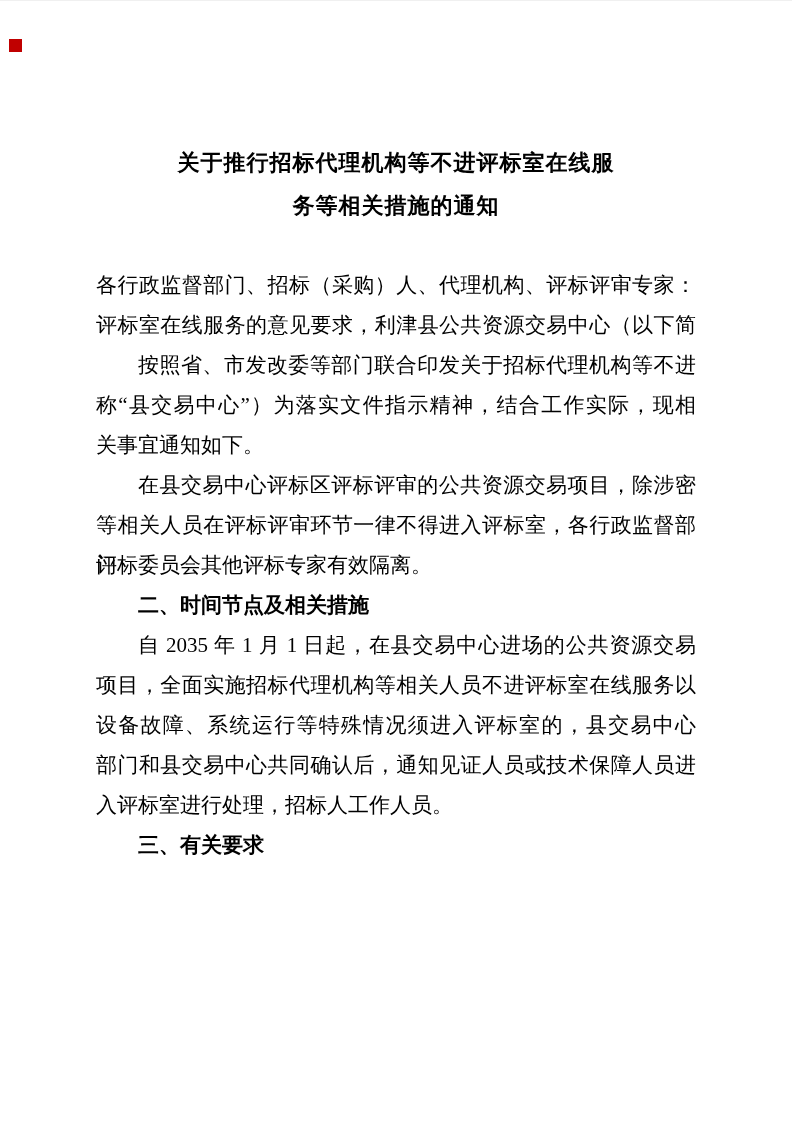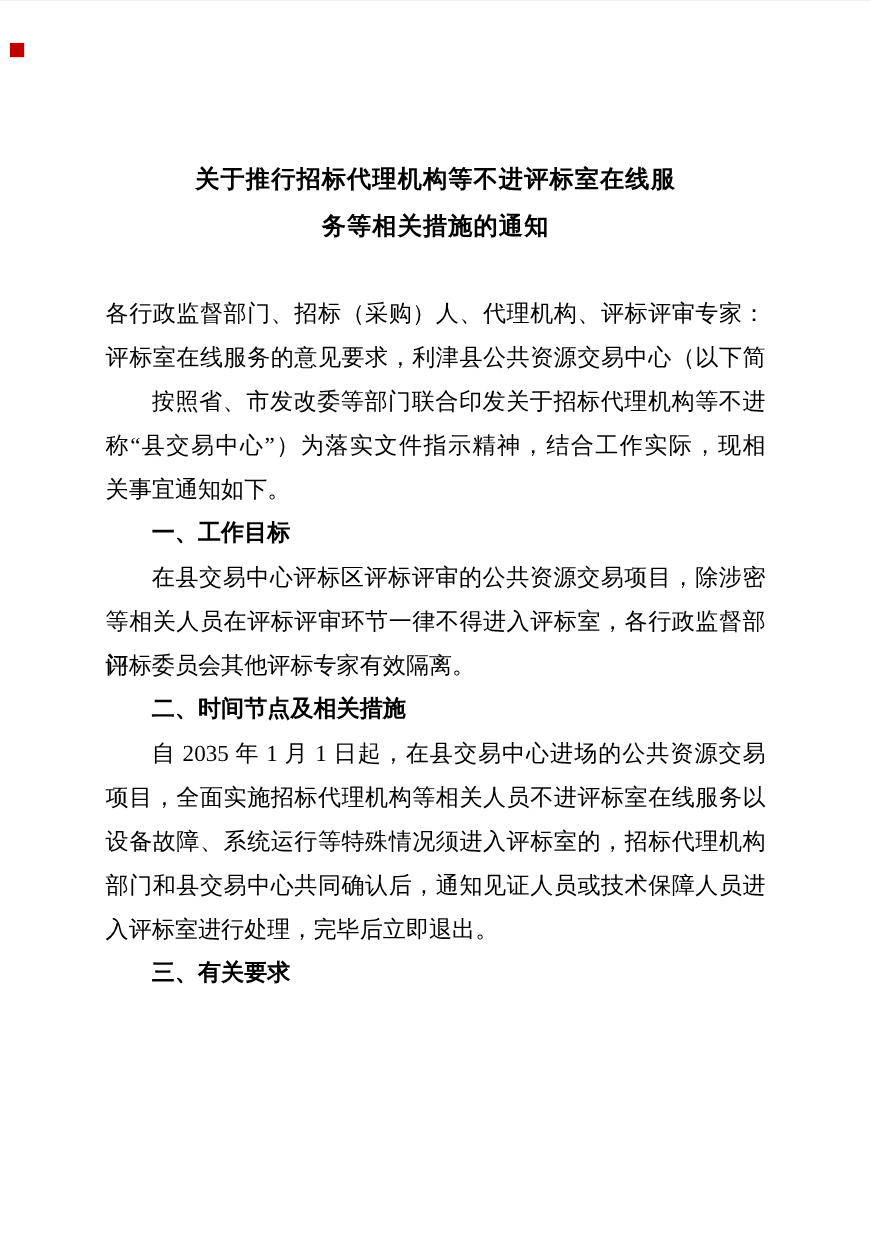--- a/index.html
+++ b/index.html
@@ -79,24 +79,23 @@
   <span class="title-line">关于推行招标代理机构等不进评标室在线服</span>
   <span class="title-line">务等相关措施的通知</span>
 </h1>
 
 <div class="doc-body">
     <div class="line salutation">各行政监督部门、招标（采购）人、代理机构、评标评审专家：</div>
     <div class="line para-mid">评标室在线服务的意见要求，利津县公共资源交易中心（以下简</div>
     <div class="line para-first">按照省、市发改委等部门联合印发关于招标代理机构等不进</div>
     <div class="line para-mid">称“县交易中心”）为落实文件指示精神，结合工作实际，现相</div>
     <div class="line para-last">关事宜通知如下。</div>
-    <div class="line heading">一、工作目标</div>
     <div class="line para-first">在县交易中心评标区评标评审的公共资源交易项目，除涉密</div>
     <div class="line para-mid">等相关人员在评标评审环节一律不得进入评标室，各行政监督部门</div>
     <div class="line para-last">评标委员会其他评标专家有效隔离。</div>
     <div class="line heading">二、时间节点及相关措施</div>
     <div class="line para-first">自 2035 年 1 月 1 日起，在县交易中心进场的公共资源交易</div>
     <div class="line para-mid">项目，全面实施招标代理机构等相关人员不进评标室在线服务以</div>
-    <div class="line para-mid">设备故障、系统运行等特殊情况须进入评标室的，招标代理机构</div>
+    <div class="line para-mid">设备故障、系统运行等特殊情况须进入评标室的，县交易中心</div>
     <div class="line para-mid">部门和县交易中心共同确认后，通知见证人员或技术保障人员进</div>
-    <div class="line para-last">入评标室进行处理，完毕后立即退出。</div>
+    <div class="line para-last">入评标室进行处理，招标人工作人员。</div>
     <div class="line heading">三、有关要求</div>
   </div>
 
 </body></html>

